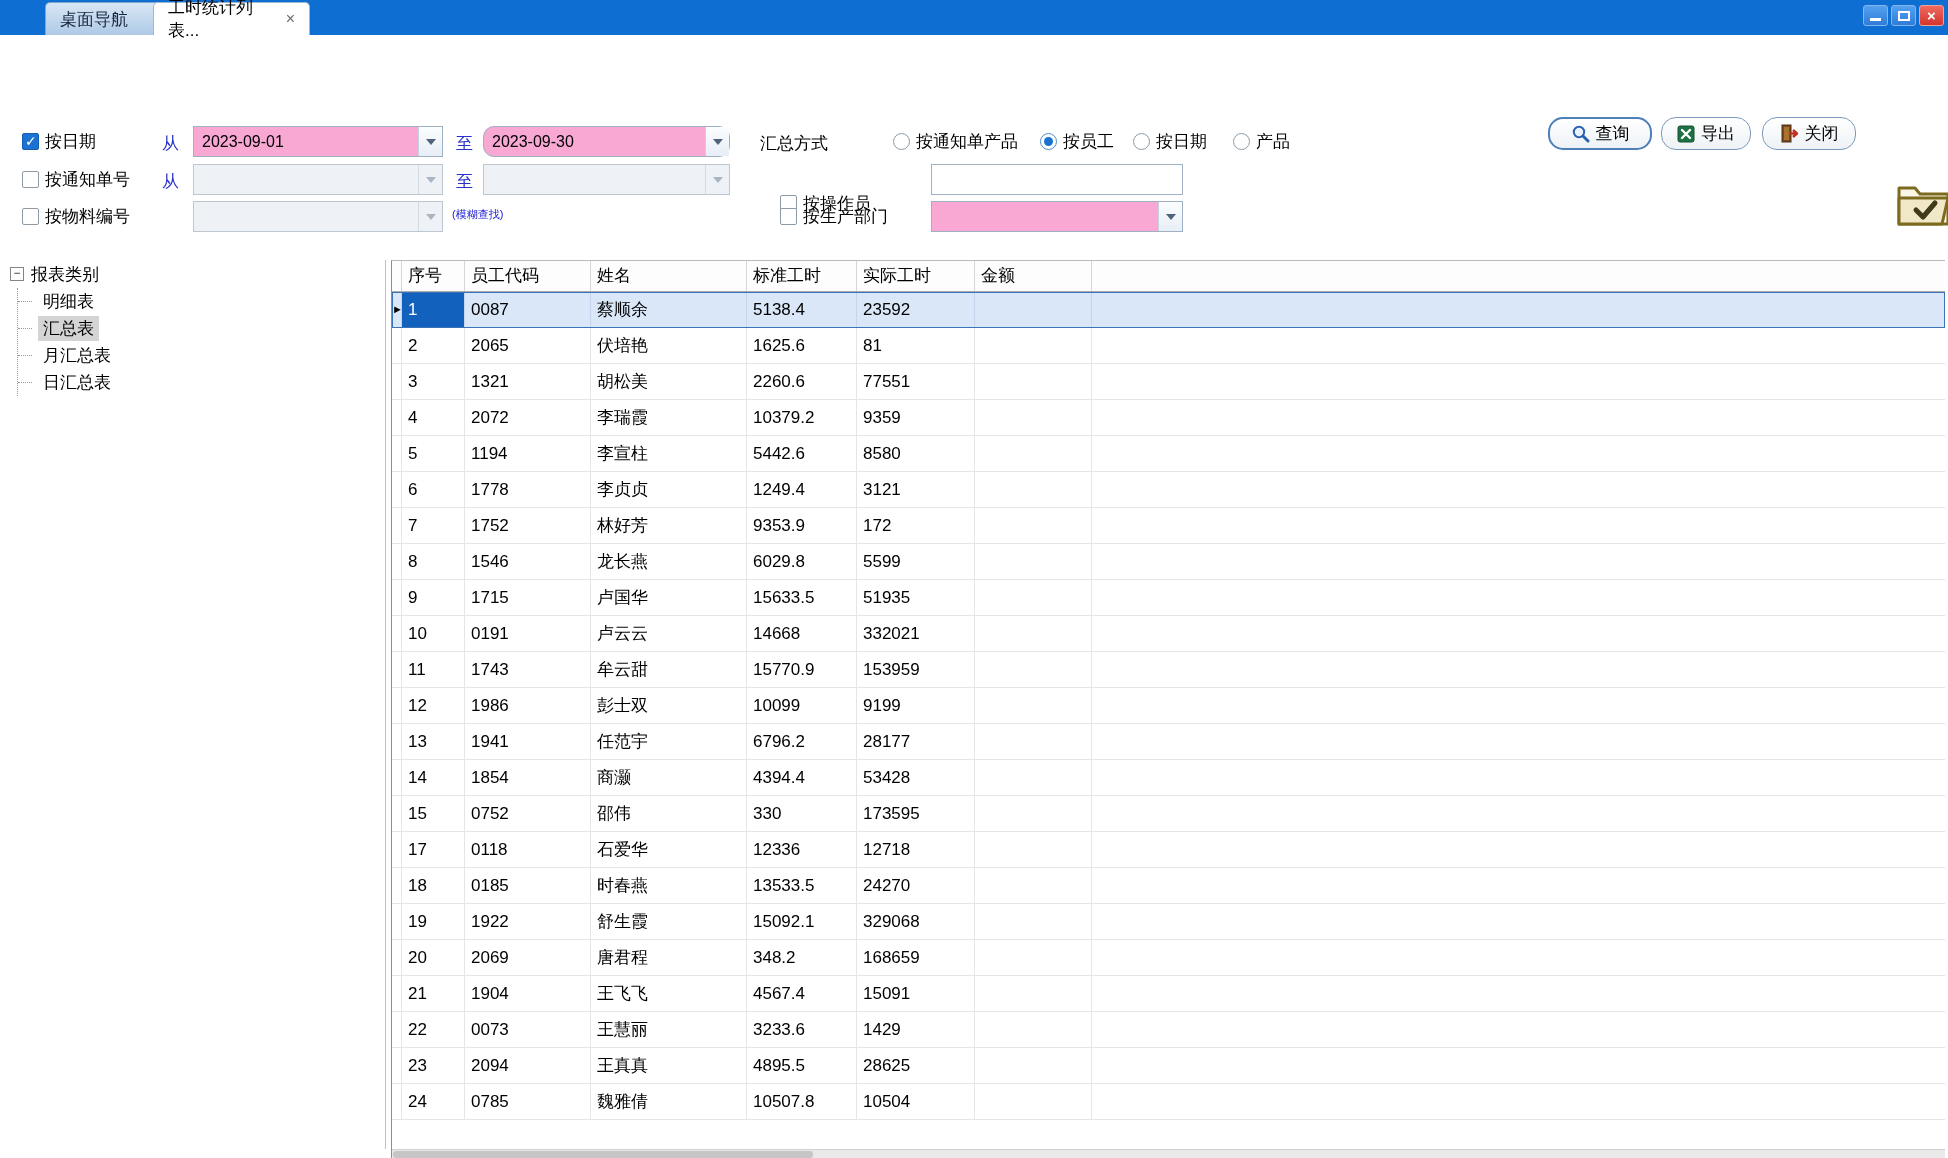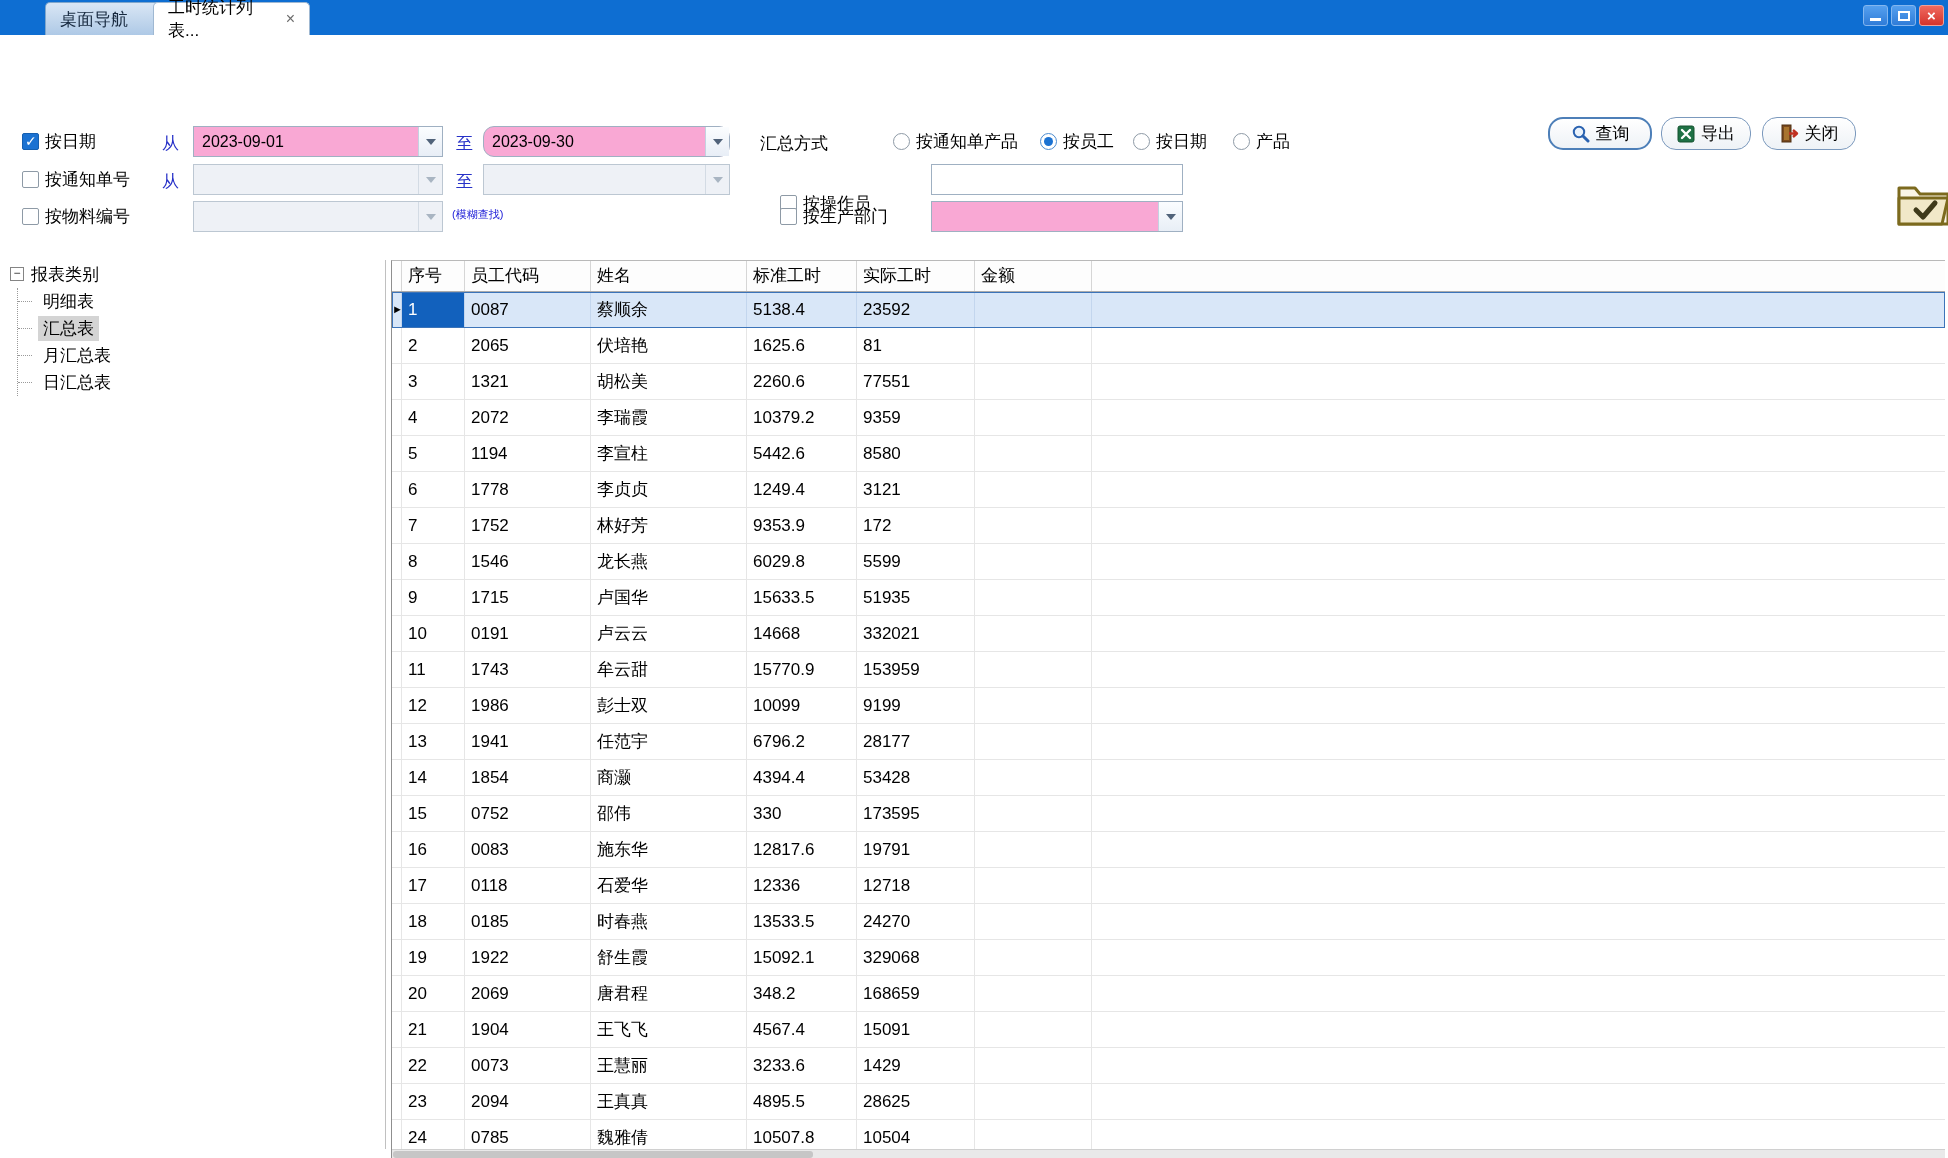--- a/index.html
+++ b/index.html
@@ -379,30 +379,20 @@
           <div class="cell c0">15</div>
           <div class="cell c1">0752</div>
           <div class="cell c2">邵伟</div>
           <div class="cell c3">330</div>
           <div class="cell c4">173595</div>
           <div class="cell c5"></div>
           <div class="cell filler"></div>
         </div>
         <div class="trow">
           <div class="cell marker"></div>
-          <div class="cell c0">16</div>
-          <div class="cell c1">0083</div>
-          <div class="cell c2">施东华</div>
-          <div class="cell c3">12817.6</div>
-          <div class="cell c4">19791</div>
-          <div class="cell c5"></div>
-          <div class="cell filler"></div>
-        </div>
-        <div class="trow">
-          <div class="cell marker"></div>
           <div class="cell c0">17</div>
           <div class="cell c1">0118</div>
           <div class="cell c2">石爱华</div>
           <div class="cell c3">12336</div>
           <div class="cell c4">12718</div>
           <div class="cell c5"></div>
           <div class="cell filler"></div>
         </div>
         <div class="trow">
           <div class="cell marker"></div>

